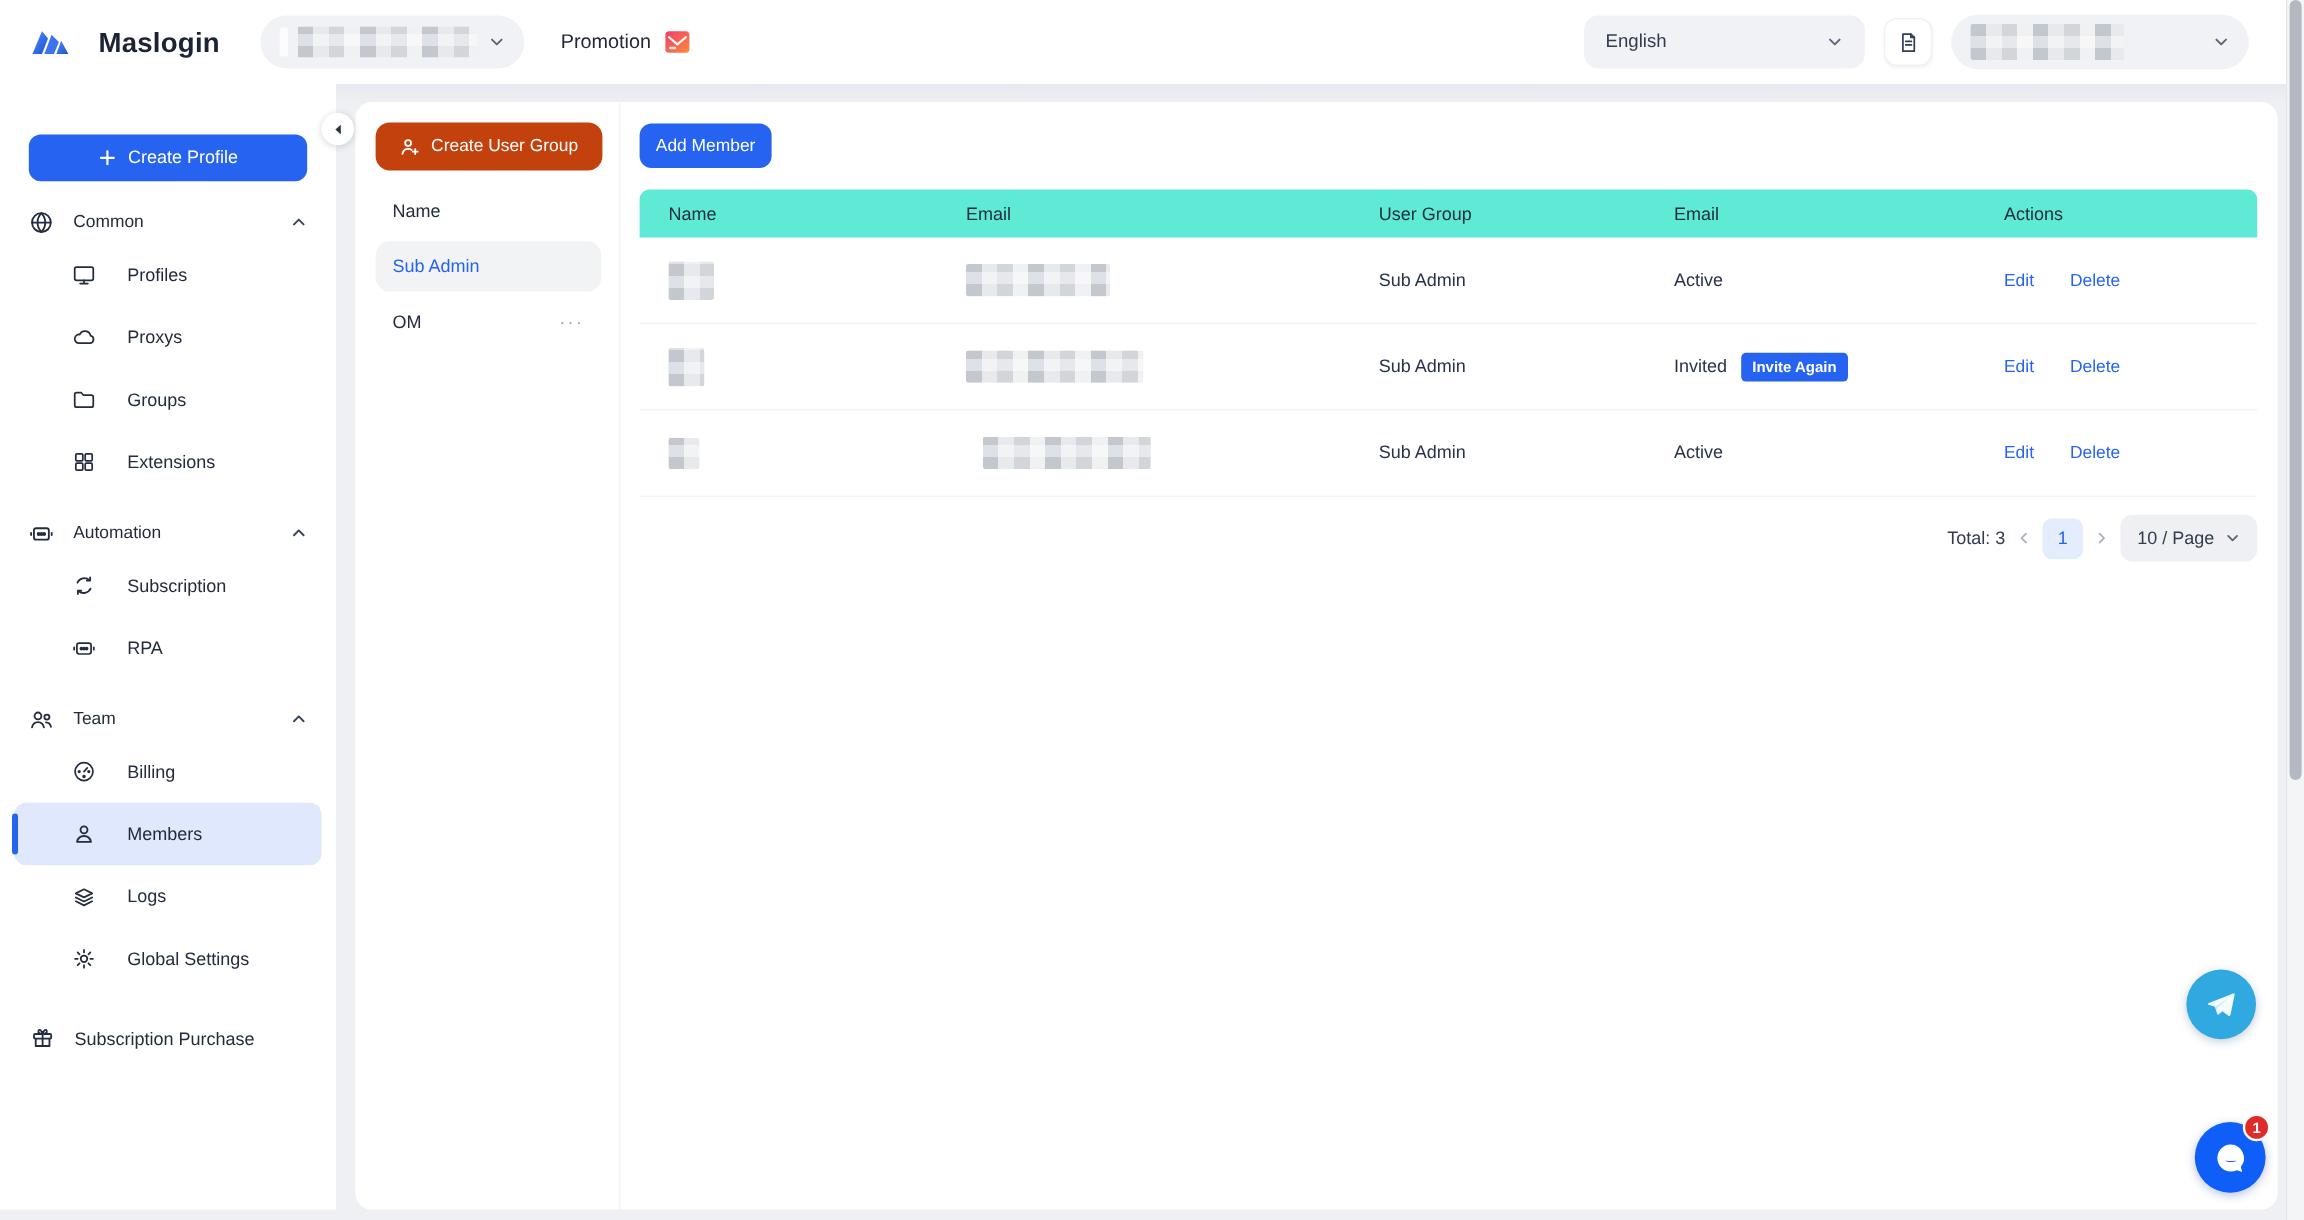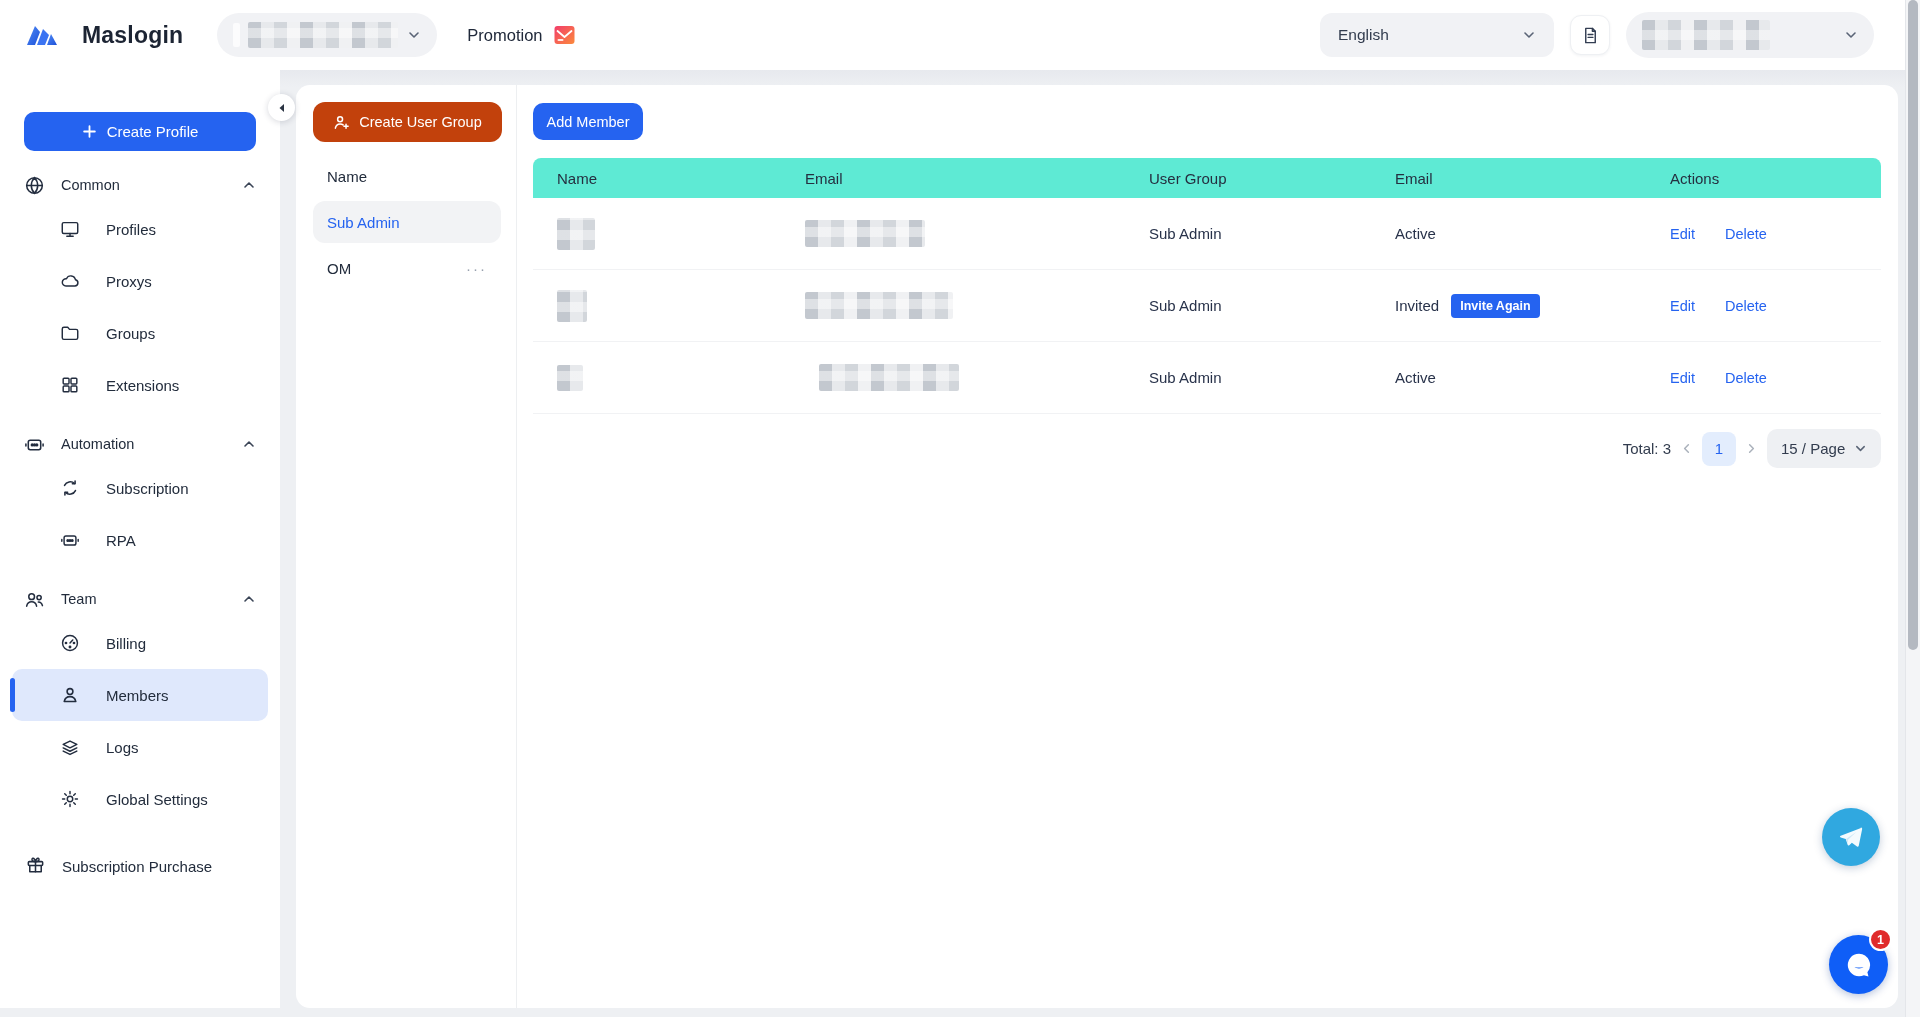--- a/index.html
+++ b/index.html
@@ -466,21 +466,21 @@
               <polyline points="9,3 5,7 9,11" fill="none" stroke="#aab1bb" stroke-width="1.6" stroke-linecap="round" stroke-linejoin="round"></polyline>
             </svg>
         </span>
         <span class="pg-num">1</span>
         <span class="pg-arrow">
           <svg width="13" height="13" viewBox="0 0 14 14">
               <polyline points="5,3 9,7 5,11" fill="none" stroke="#aab1bb" stroke-width="1.6" stroke-linecap="round" stroke-linejoin="round"></polyline>
             </svg>
         </span>
         <span class="pg-size">
-          <span>15 / Page</span>
+          <span>10 / Page</span>
           <span class="chev">
             <svg width="13" height="13" viewBox="0 0 14 14">
                 <polyline points="3,5 7,9 11,5" fill="none" stroke="#5a6476" stroke-width="1.6" stroke-linecap="round" stroke-linejoin="round"></polyline>
               </svg>
           </span>
         </span>
       </div>
     </div>
   </div>
 

